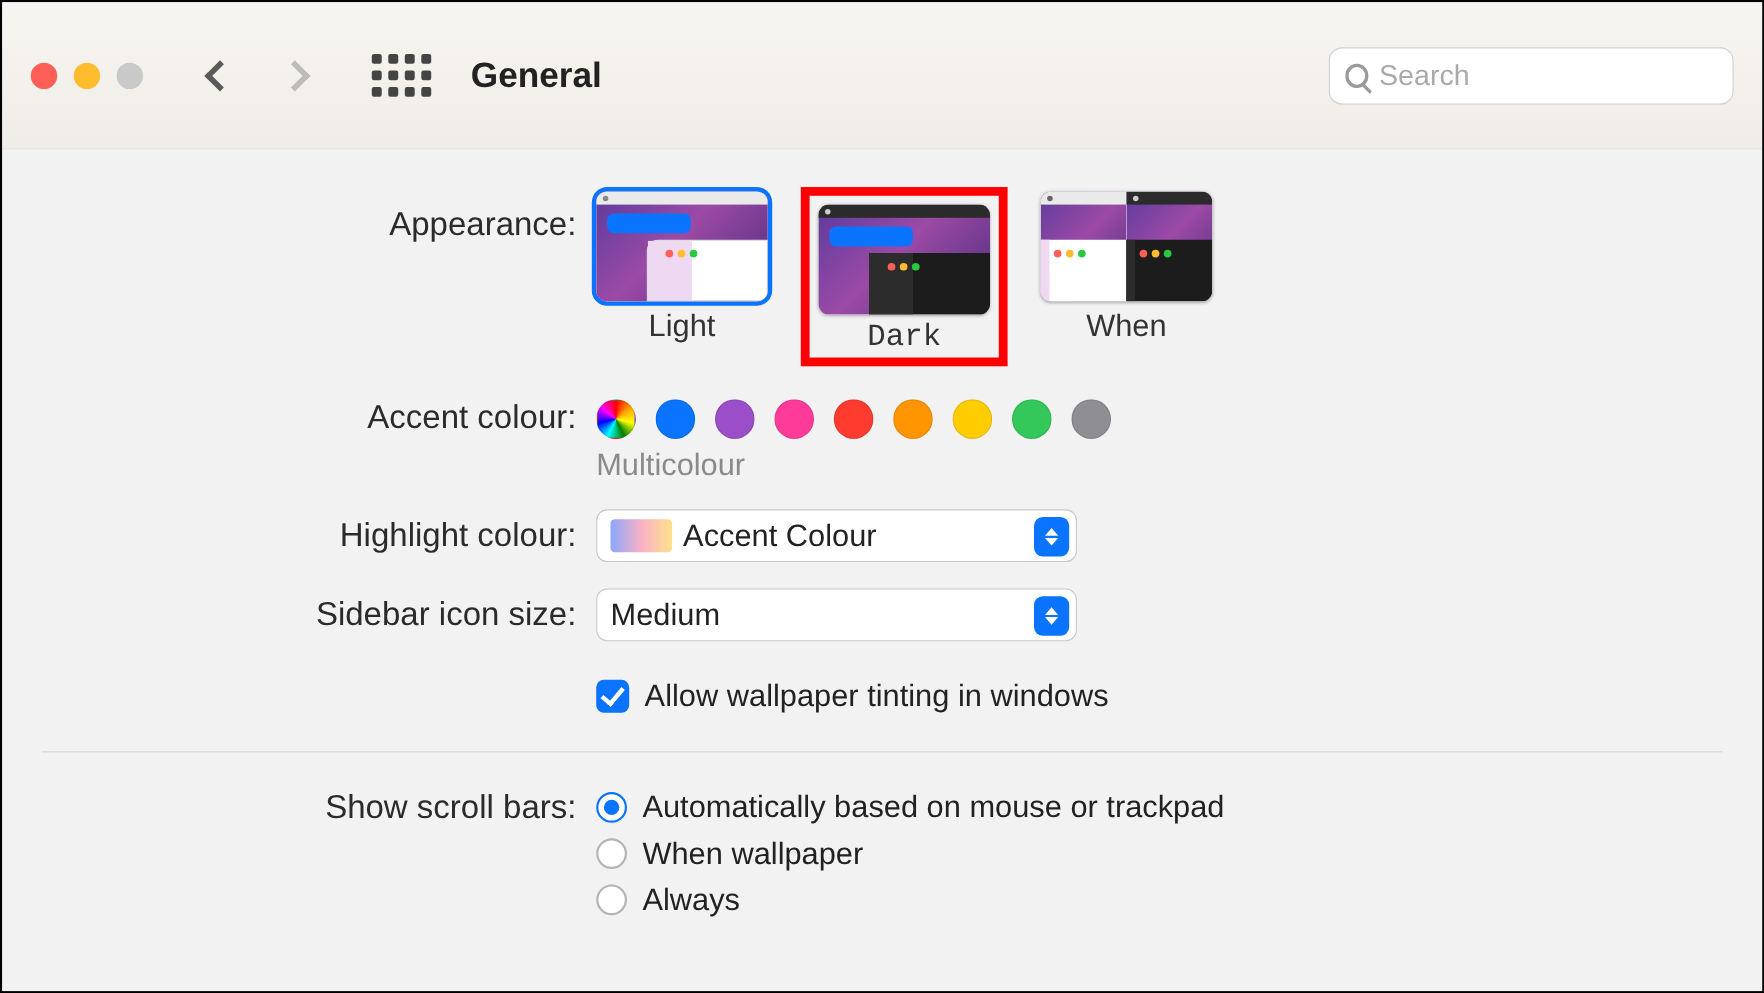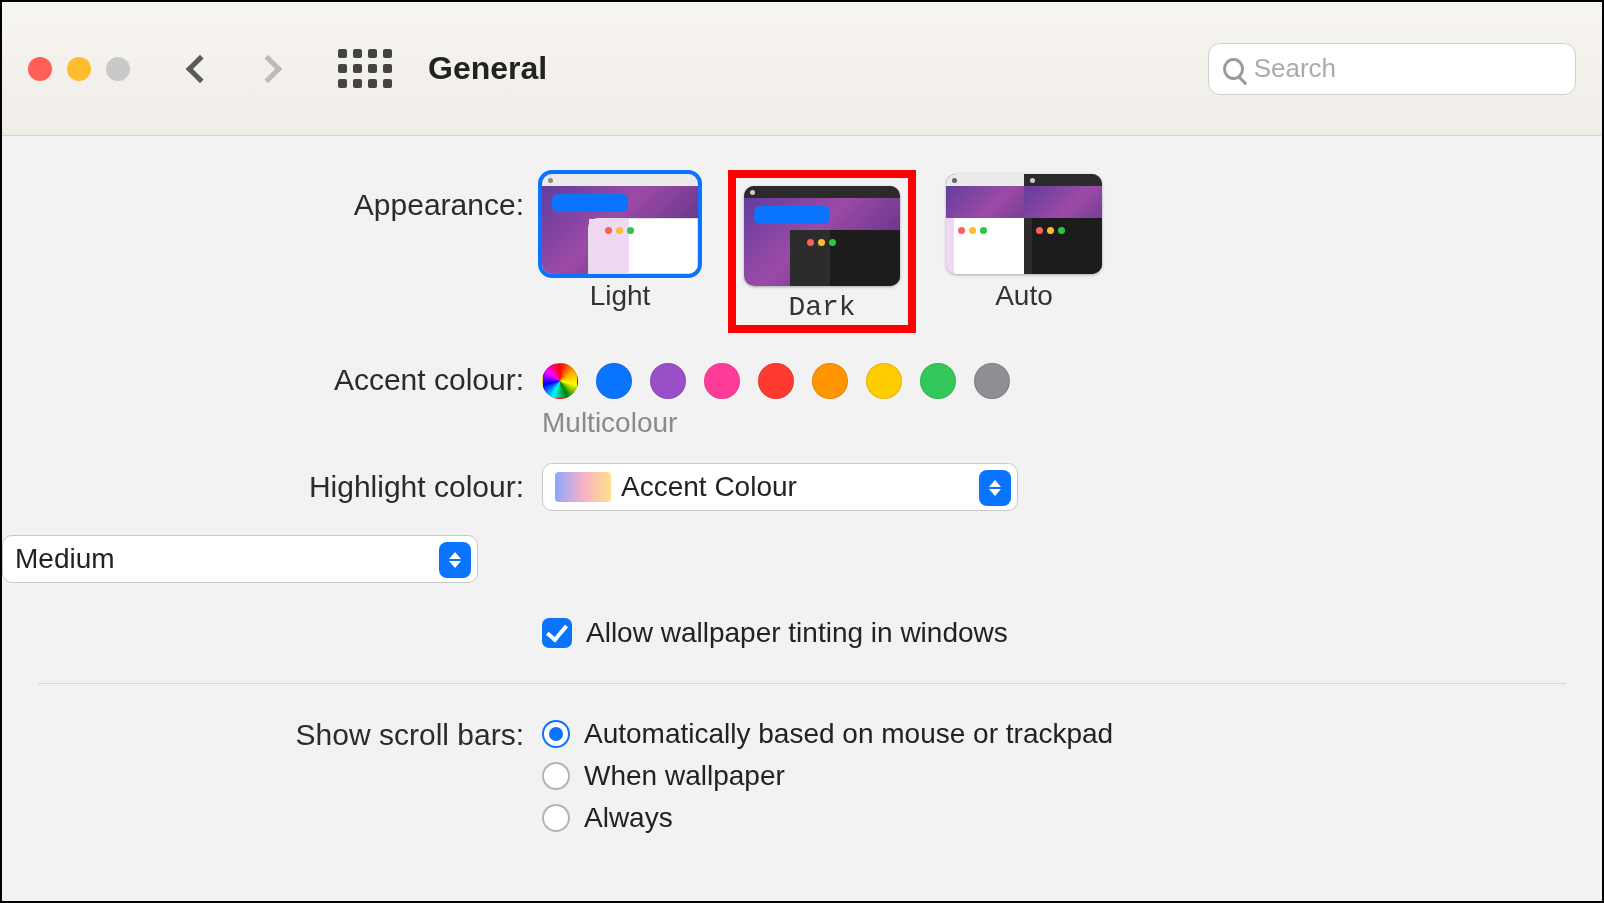--- a/index.html
+++ b/index.html
@@ -86,21 +86,21 @@
   .thumb.auto{display:flex;}
   .thumb.auto .half{flex:1;position:relative;overflow:hidden;}
   .thumb-label{font-size:28px;color:#333;}
 
   .accent-row{display:flex;gap:18px;align-items:center;padding-top:10px;}
   .sw{width:36px;height:36px;border-radius:50%;border:1px solid rgba(0,0,0,.1);}
   .sw.multicolour{background:conic-gradient(red,orange,yellow,green,cyan,blue,magenta,red);}
   .accent-label{font-size:28px;color:var(--muted);margin-top:2px;}
 
   .select{
-    width:476px;height:48px;border:1px solid #c8c8c8;border-radius:10px;background:#fff;
+    width:437px;height:48px;border:1px solid #c8c8c8;border-radius:10px;background:#fff;
     display:flex;align-items:center;padding:0 8px 0 12px;font-size:28px;position:relative;
   }
   .select .swatch{width:56px;height:30px;border-radius:4px;margin-right:10px;background:linear-gradient(90deg,#8aa6ff,#f7b1c6,#ffe18a);}
   .select .stepper{position:absolute;right:6px;top:6px;width:32px;height:36px;border-radius:8px;background:#0a74ff;display:flex;flex-direction:column;align-items:center;justify-content:center;gap:2px;}
   .select .stepper::before,.select .stepper::after{content:"";width:0;height:0;border-left:6px solid transparent;border-right:6px solid transparent;}
   .select .stepper::before{border-bottom:7px solid #fff;}
   .select .stepper::after{border-top:7px solid #fff;}
 
   .checkbox-row{display:flex;align-items:center;gap:14px;padding-top:10px;}
   .cb{width:30px;height:30px;border-radius:7px;background:#0a74ff;position:relative;}
@@ -220,21 +220,21 @@
               <div class="win" style="background:#1c1c1c;border-top-left-radius:10px">
                   <div class="side" style="background:#2c2c2c"></div>
                 </div>
               <div class="dots3" style="right:auto;left:12px">
                   <i></i>
                   <i></i>
                   <i></i>
                 </div>
             </div>
           </div>
-          <div class="thumb-label">Auto</div>
+          <div class="thumb-label">When</div>
         </div>
 
       </div>
     </div>
   </div>
 
   <div class="row">
     <div class="label-col" style="padding-top:10px">Accent colour:</div>
     <div class="ctrl-col">
       <div class="accent-row">
@@ -257,20 +257,21 @@
     <div class="ctrl-col">
       <div class="select">
         <div class="swatch"></div>
         <span>Accent Colour</span>
         <div class="stepper"></div>
       </div>
     </div>
   </div>
 
   <div class="row centered">
+    <div class="label-col inline">Sidebar icon size:</div>
     <div class="ctrl-col">
       <div class="select">
         <span>Medium</span>
         <div class="stepper"></div>
       </div>
     </div>
   </div>
 
   <div class="row centered">
     <div class="label-col inline"></div>

